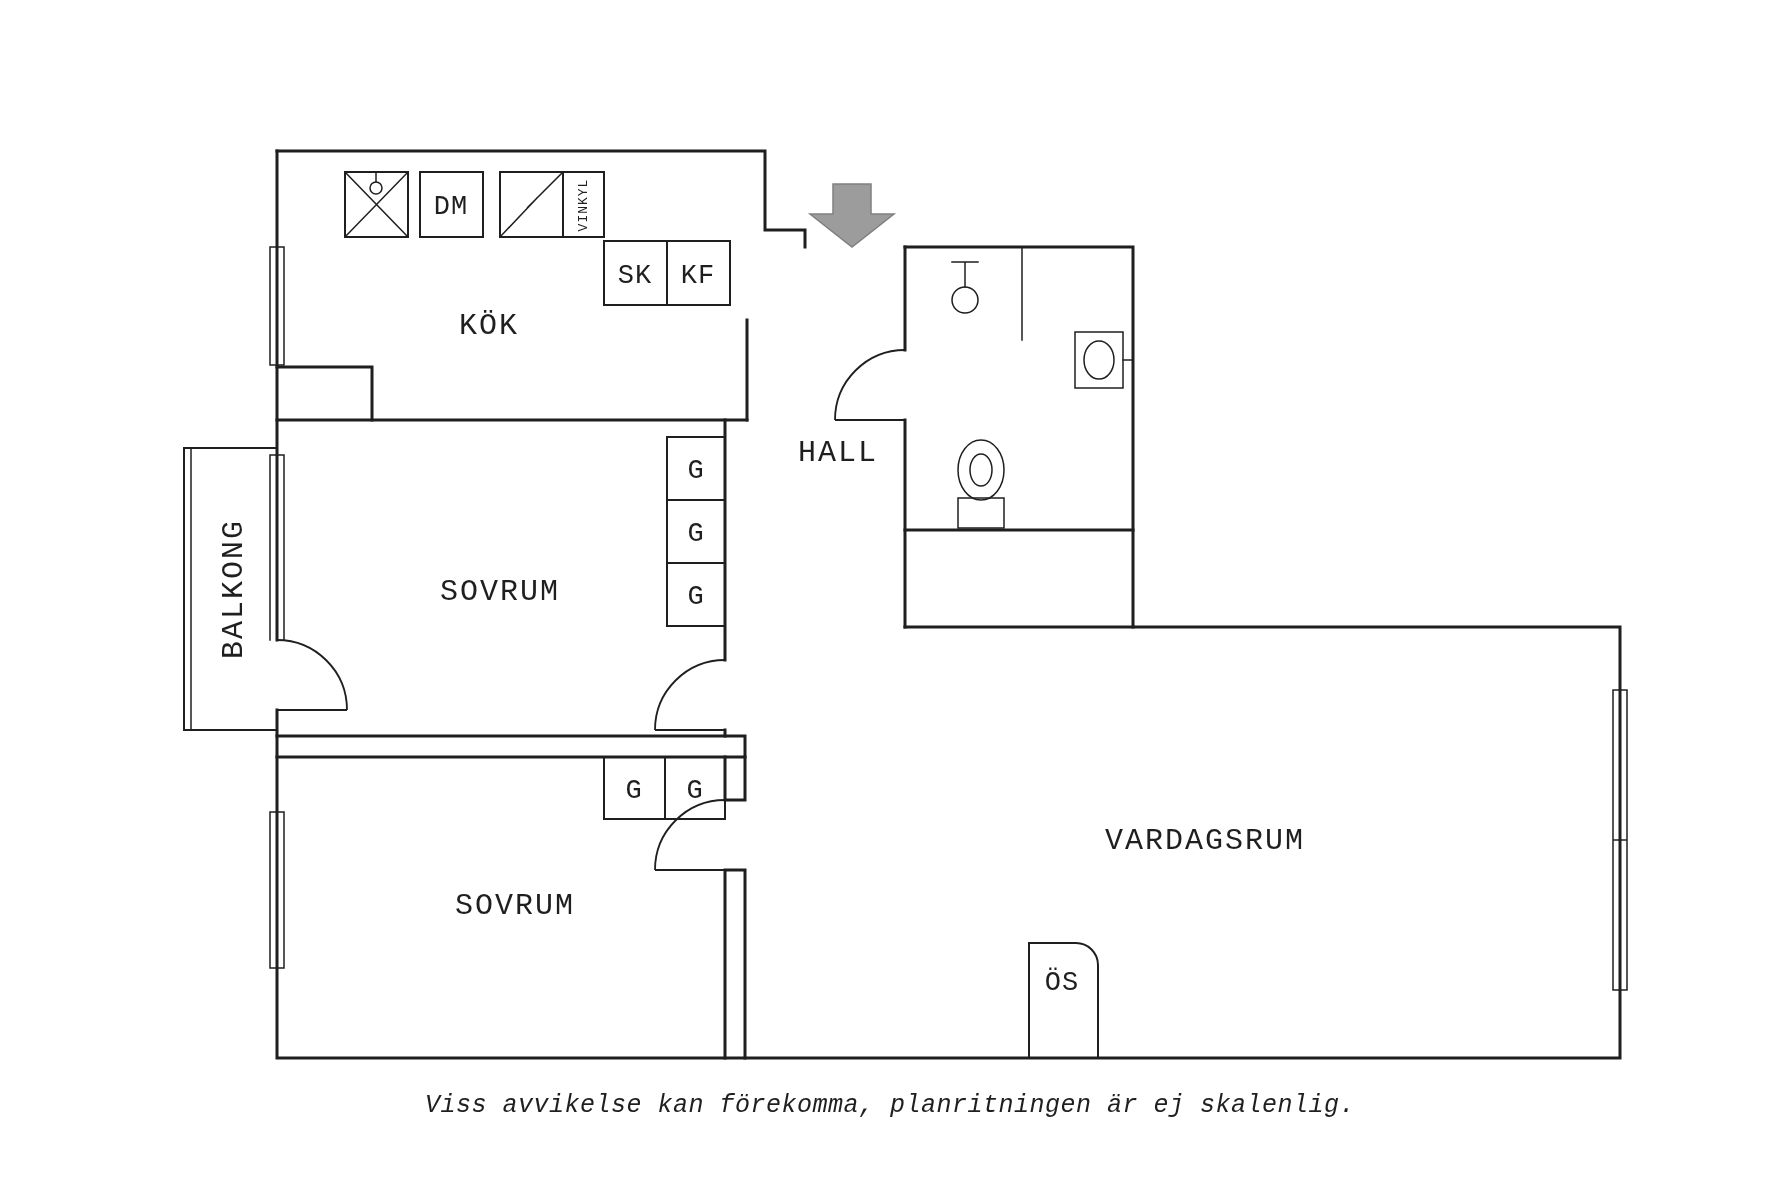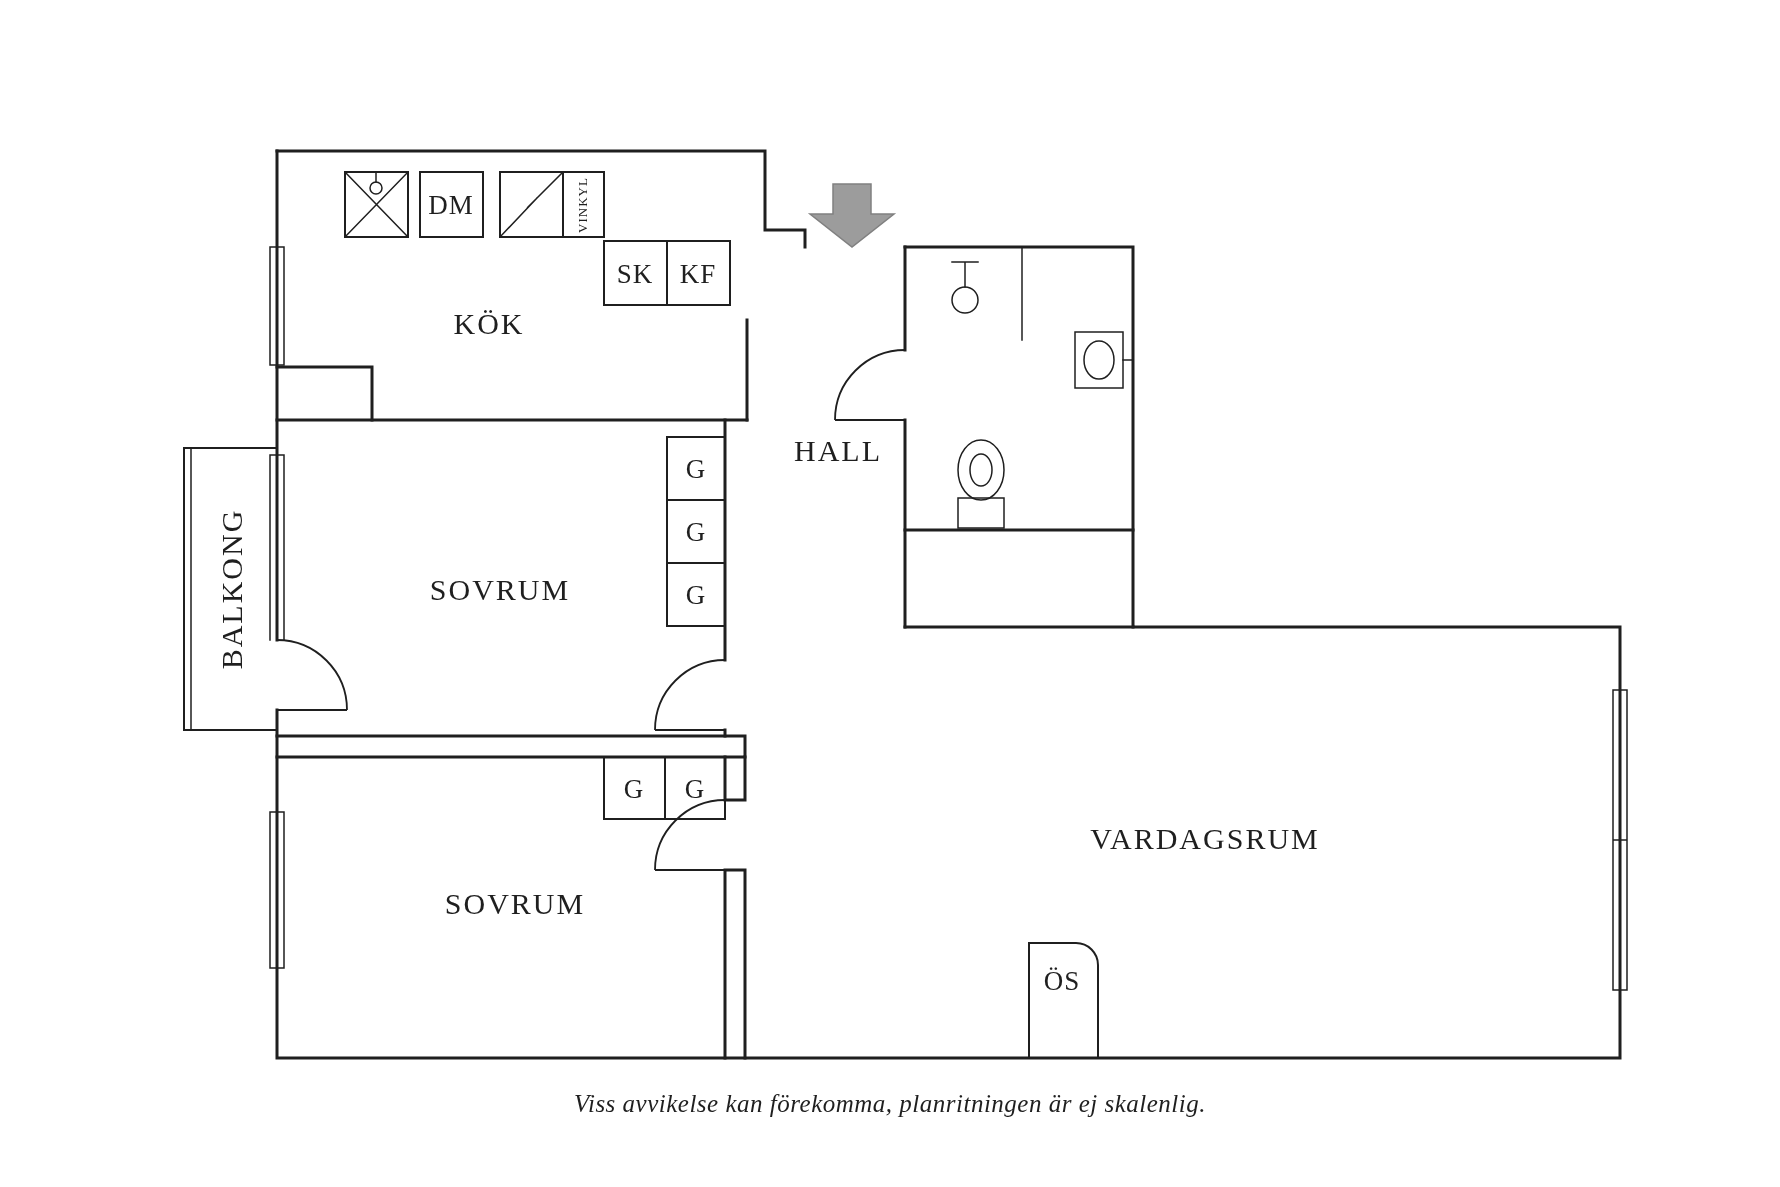--- a/index.html
+++ b/index.html
@@ -1,17 +1,17 @@
 <!DOCTYPE html>
 <html><head>
 <meta charset="utf-8">
 <style>
   html,body{margin:0;padding:0;background:#ffffff;}
   .page{position:relative;width:1780px;height:1187px;background:#ffffff;overflow:hidden;
-        font-family:Liberation Serif, serif;}
+        font-family:Liberation Mono, monospace;}
   svg{position:absolute;left:0;top:0;}
   .wall{fill:none;stroke:#1f1f1f;stroke-width:3;stroke-linecap:square;}
   .thin{fill:none;stroke:#1f1f1f;stroke-width:2;stroke-linecap:square;}
   .fine{fill:none;stroke:#1f1f1f;stroke-width:1.5;stroke-linecap:square;}
   .door{fill:none;stroke:#1f1f1f;stroke-width:1.8;}
   .lbl{fill:#1f1f1f;font-size:30px;letter-spacing:2px;text-anchor:middle;}
   .lbl-sm{fill:#1f1f1f;font-size:27px;letter-spacing:1px;text-anchor:middle;}
   .lbl-xs{fill:#1f1f1f;font-size:13px;letter-spacing:1px;text-anchor:middle;}
   .caption{fill:#1f1f1f;font-size:25px;font-style:italic;text-anchor:middle;letter-spacing:0.5px;}
   .arrow{fill:#9c9c9c;stroke:#808080;stroke-width:1.5;}

